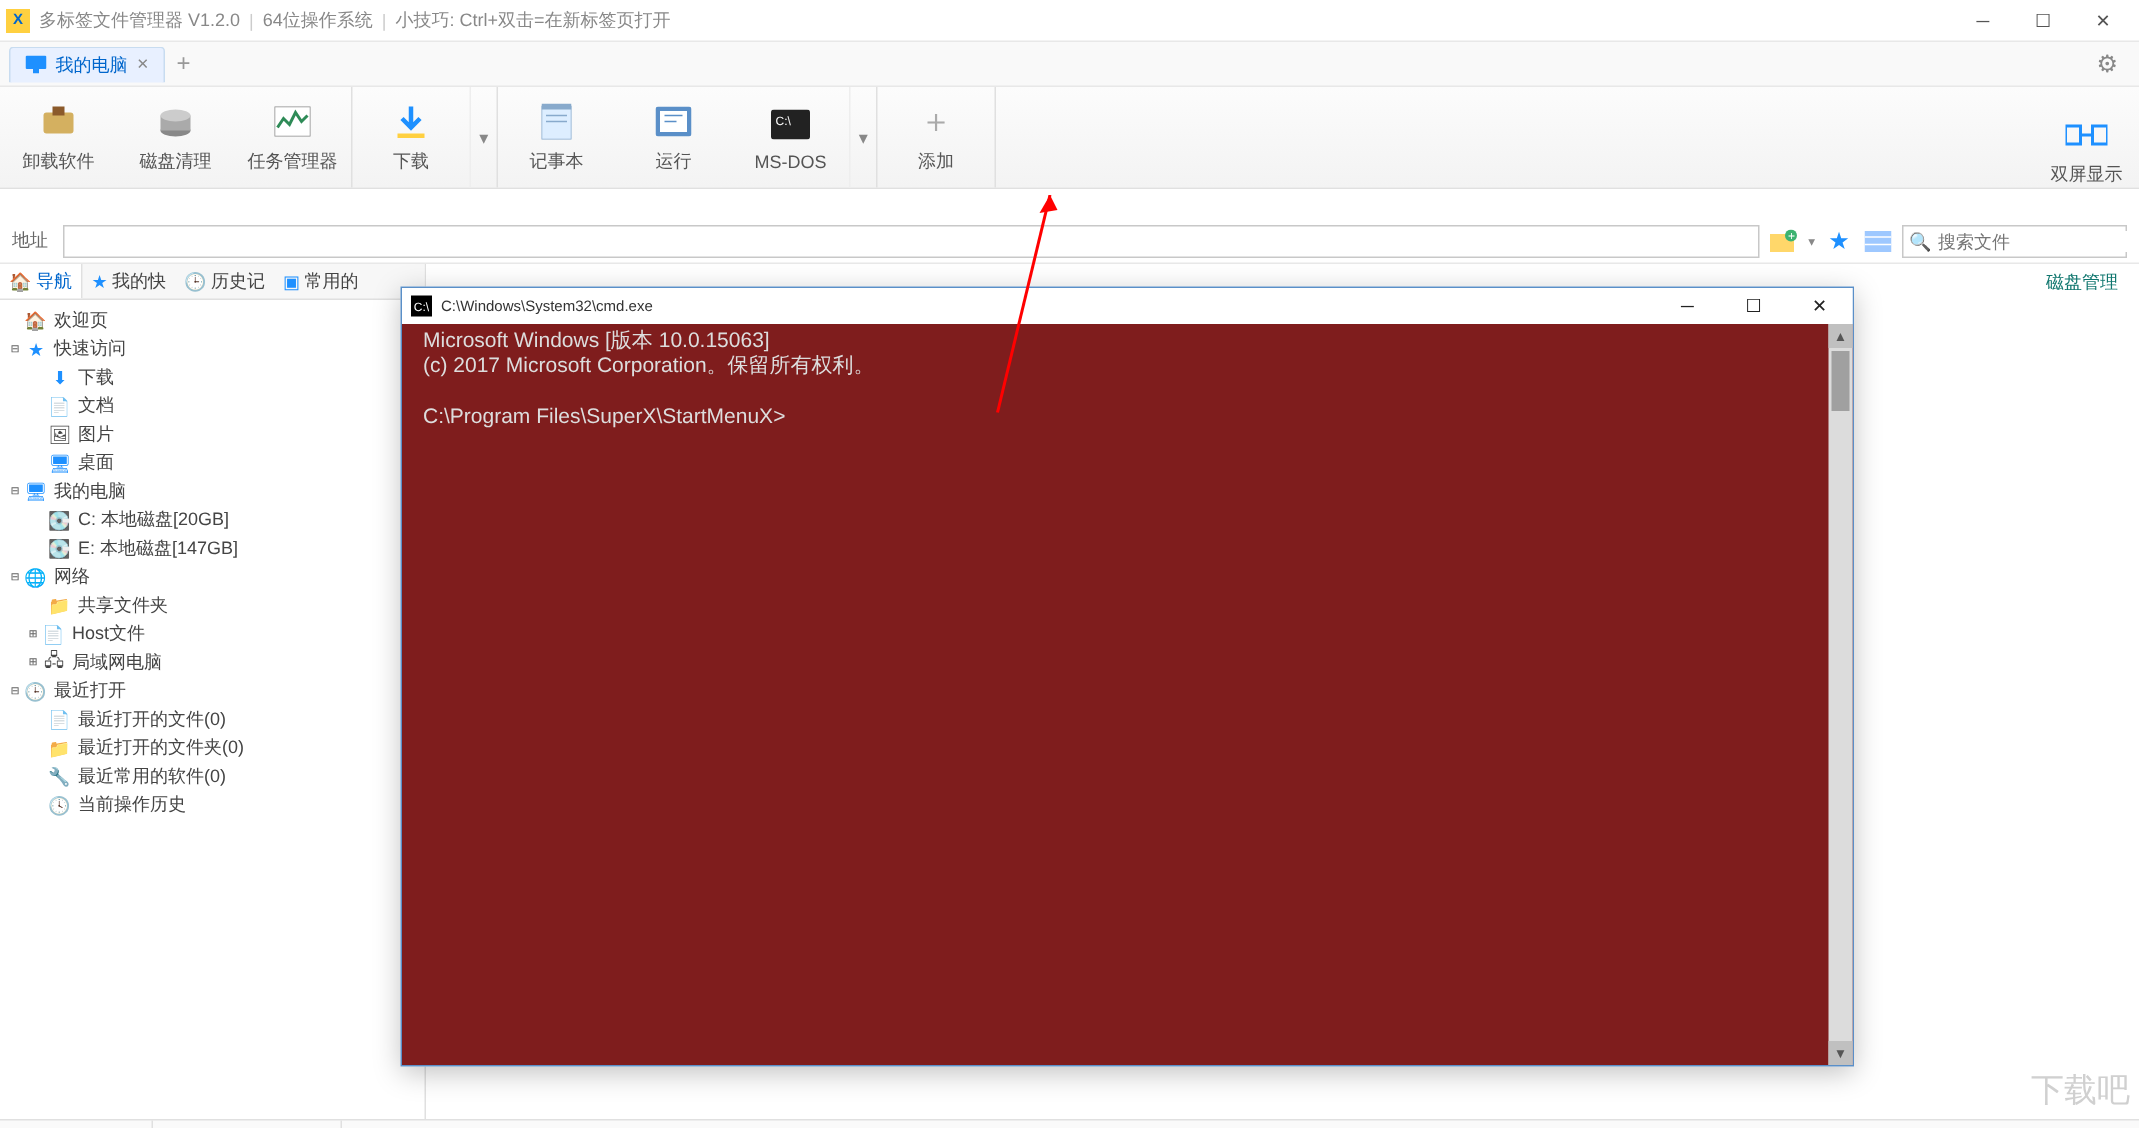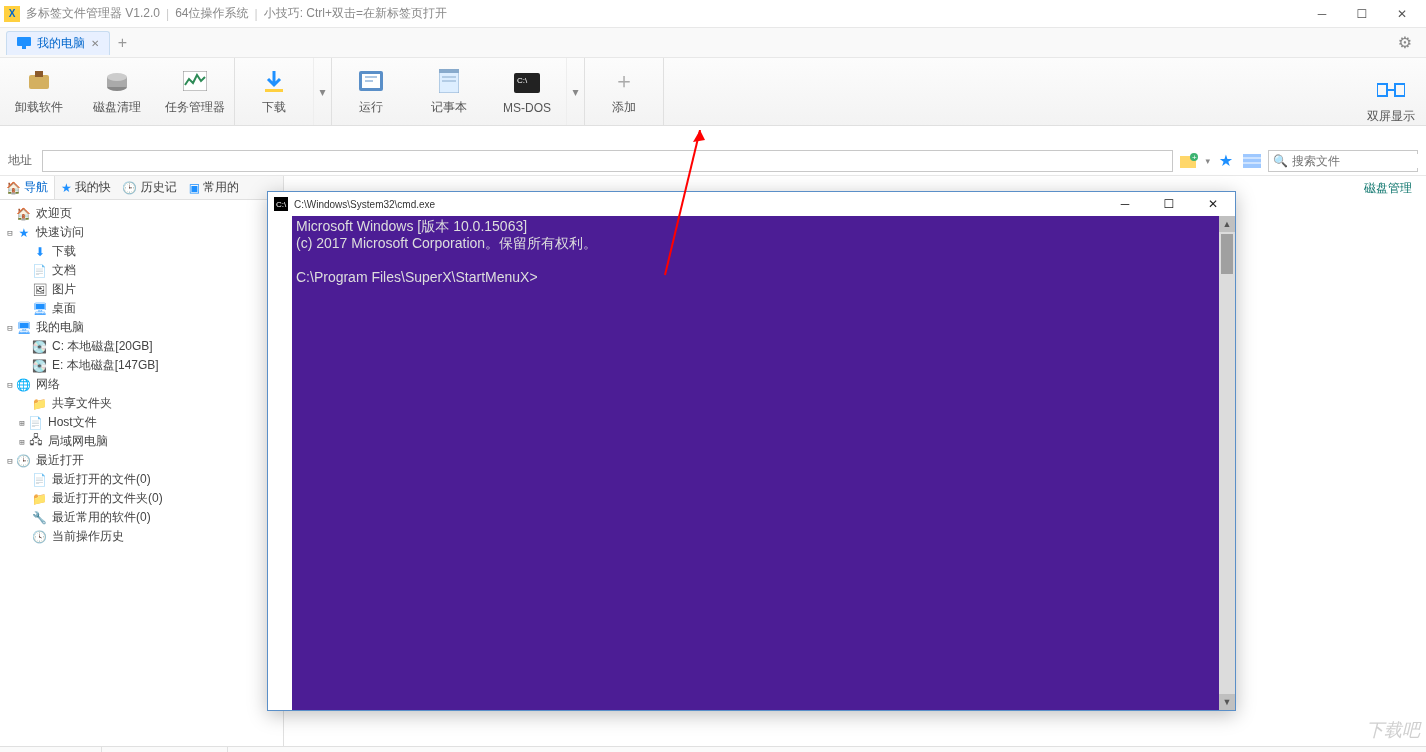--- a/index.html
+++ b/index.html
@@ -55,30 +55,30 @@
 .bottom-tab { display: flex; align-items: center; gap: 6px; padding: 0 30px; border-right: 1px solid #e0e0e0; cursor: pointer; color: #0066cc; }
 .bottom-tab.inactive { color: #666; }
 
 
 .cmd-window { position: absolute; left: 267px; top: 191px; width: 969px; height: 520px; background: #fff; border: 1px solid #5a8fc8; box-shadow: 0 4px 18px rgba(0,0,0,0.25); display: flex; flex-direction: column; z-index: 50; }
 .cmd-title { height: 24px; background: #fff; display: flex; align-items: center; padding-left: 6px; gap: 6px; }
 .cmd-title-ico { width: 14px; height: 14px; background: #000; color: #fff; font-size: 8px; display: flex; align-items: center; justify-content: center; }
 .cmd-title-txt { font-size: 10px; color: #333; }
 .cmd-win-ctrls { margin-left: auto; display: flex; }
 .cmd-win-ctrls .c { width: 44px; height: 24px; display: flex; align-items: center; justify-content: center; cursor: pointer; color: #222; }
-.cmd-body { flex: 1; background: #4c1d95; color: #ddd; font-family: "NSimSun","SimSun",Consolas,monospace; font-size: 14px; padding: 2px 4px; position: relative; line-height: 17px; margin-left: 24px; }
+.cmd-body { flex: 1; background: #7f1d1d; color: #ddd; font-family: "NSimSun","SimSun",Consolas,monospace; font-size: 14px; padding: 2px 14px; position: relative; line-height: 17px; }
 .cmd-scroll { position: absolute; right: 0; top: 0; width: 16px; height: 100%; background: #dcdcdc; display: flex; flex-direction: column; }
 .cmd-scroll .arrow { height: 16px; background: #c0c0c0; display: flex; align-items: center; justify-content: center; font-size: 9px; color: #555; }
 .cmd-scroll .thumb { height: 40px; background: #a0a0a0; margin: 2px; }
 
 
 .arrow-line { position: absolute; left: 660px; top: 130px; width: 50px; height: 150px; z-index: 60; pointer-events: none; }
 
 
-.watermark { position: absolute; right: 6px; bottom: 10px; color: #d0d0d0; font-size: 18px; font-style: italic; pointer-events: none; }
+.watermark { position: absolute; right: 6px; bottom: 10px; color: #d0d0d0; font-size: 22px; pointer-events: none; }
 
 
 svg { display: block; }
 </style>
 </head>
 <body>
 
 <div class="titlebar">
   <span class="app-icon">X</span>
   <span class="title-text">多标签文件管理器 V1.2.0</span>
@@ -144,38 +144,38 @@
             <rect x="2" y="20" width="18" height="3" fill="#ffd040"></rect>
           </svg>
         </span>
       <span>下载</span>
     </div>
     <div class="tool-split">▾</div>
   </div>
   <div class="tool-group">
     <div class="tool-btn">
       <span class="ico">
-          <svg width="24" height="20">
-            <rect x="0" y="0" width="24" height="20" fill="#5a8fc8" rx="2"></rect>
-            <rect x="3" y="3" width="18" height="14" fill="#fff"></rect>
-            <path d="M6 6 h12 M6 10 h8" stroke="#5a8fc8"></path>
-          </svg>
-        </span>
-      <span>运行</span>
-    </div>
-    <div class="tool-btn">
-      <span class="ico">
           <svg width="20" height="24">
             <rect x="0" y="2" width="20" height="22" fill="#ddeeff" stroke="#88aacc"></rect>
             <rect x="0" y="0" width="20" height="4" fill="#88aacc"></rect>
             <line x1="3" y1="8" x2="17" y2="8" stroke="#88aacc"></line>
             <line x1="3" y1="12" x2="17" y2="12" stroke="#88aacc"></line>
           </svg>
         </span>
       <span>记事本</span>
+    </div>
+    <div class="tool-btn">
+      <span class="ico">
+          <svg width="24" height="20">
+            <rect x="0" y="0" width="24" height="20" fill="#5a8fc8" rx="2"></rect>
+            <rect x="3" y="3" width="18" height="14" fill="#fff"></rect>
+            <path d="M6 6 h12 M6 10 h8" stroke="#5a8fc8"></path>
+          </svg>
+        </span>
+      <span>运行</span>
     </div>
     <div class="tool-btn">
       <span class="ico">
           <svg width="26" height="20">
             <rect x="0" y="0" width="26" height="20" fill="#222" rx="2"></rect>
             <text x="3" y="10" fill="#fff" font-size="8" font-family="monospace">C:\</text>
           </svg>
         </span>
       <span>MS-DOS</span>
     </div>

